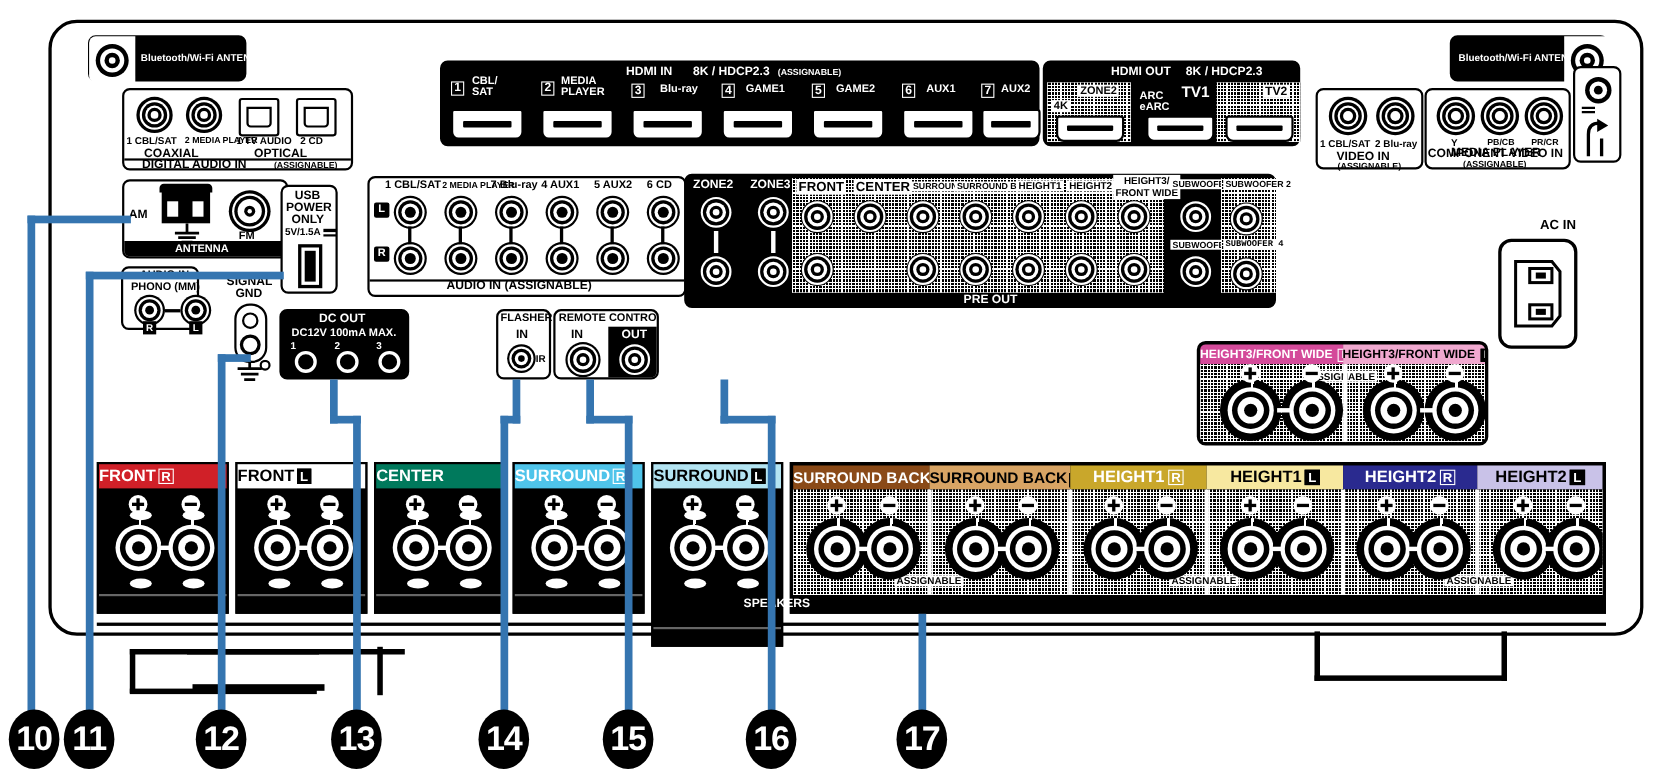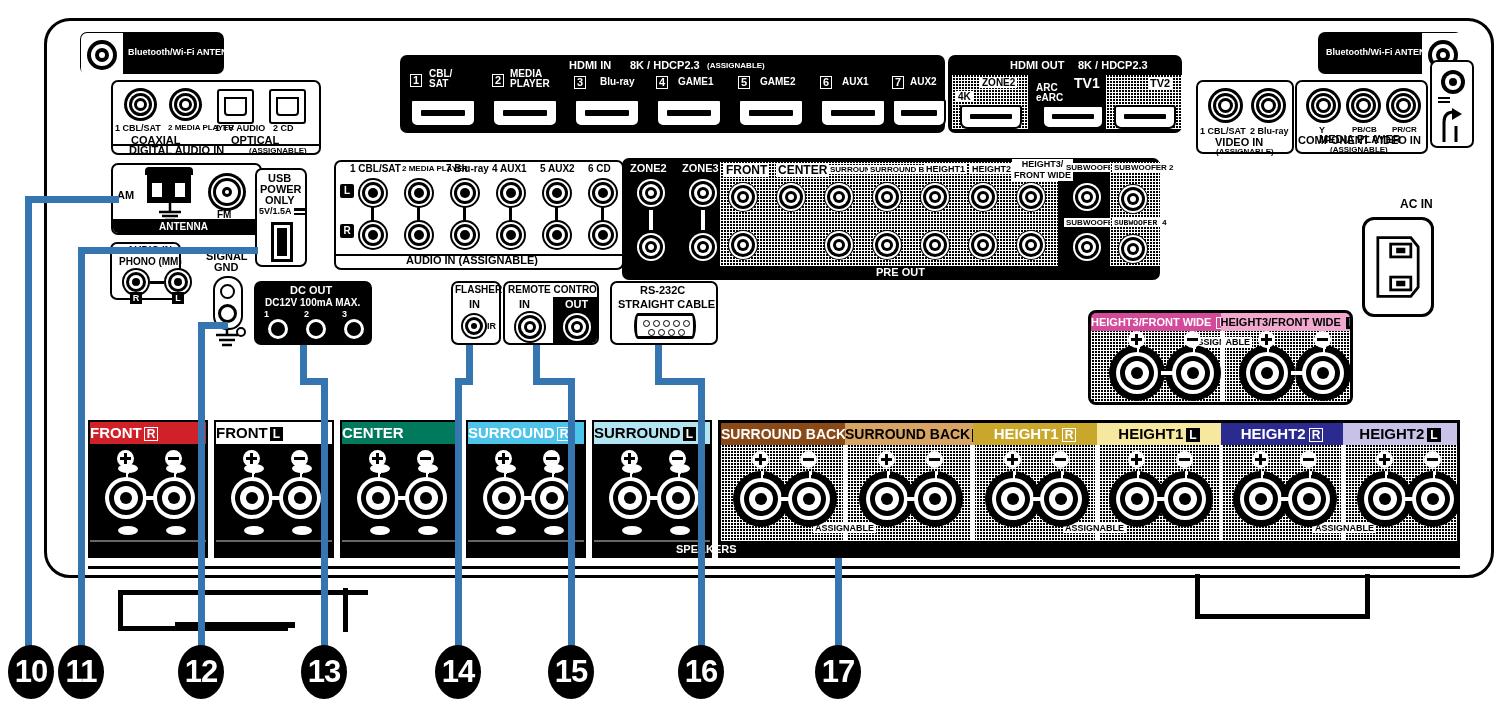--- a/index.html
+++ b/index.html
@@ -634,35 +634,20 @@
       </div>
     <div class="rca" style="left:56px;top:28px;width:32px;height:32px;background:#000;">
         <i style="left:2px;top:2px;width:28px;height:28px;background:#fff;"></i>
         <i style="left:4px;top:4px;width:24px;height:24px;background:#000;"></i>
         <i style="left:7px;top:7px;width:18px;height:18px;background:#fff;"></i>
         <i style="left:10px;top:10px;width:12px;height:12px;background:#000;"></i>
         <i style="left:13px;top:13px;width:6px;height:6px;background:#fff;"></i>
       </div>
   </div>
 
-  <div class="abs blk" style="left:610px;top:281px;width:108px;height:64px;">
-    <span class="lbl lblk" style="left:28px;top:1px;font-size:11px;">RS-232C</span>
-    <span class="lbl lblk" style="left:6px;top:15px;font-size:11px;">STRAIGHT CABLE</span>
-    <div class="abs" style="left:22px;top:30px;width:62px;height:26px;border:3px solid #000;border-radius:4px/50%;background:#fff;">
-      <div class="abs" style="left:6px;top:4px;width:7px;height:7px;border:1.5px solid #000;border-radius:50%;"></div>
-      <div class="abs" style="left:16px;top:4px;width:7px;height:7px;border:1.5px solid #000;border-radius:50%;"></div>
-      <div class="abs" style="left:26px;top:4px;width:7px;height:7px;border:1.5px solid #000;border-radius:50%;"></div>
-      <div class="abs" style="left:36px;top:4px;width:7px;height:7px;border:1.5px solid #000;border-radius:50%;"></div>
-      <div class="abs" style="left:46px;top:4px;width:7px;height:7px;border:1.5px solid #000;border-radius:50%;"></div>
-      <div class="abs" style="left:11px;top:13px;width:7px;height:7px;border:1.5px solid #000;border-radius:50%;"></div>
-      <div class="abs" style="left:21px;top:13px;width:7px;height:7px;border:1.5px solid #000;border-radius:50%;"></div>
-      <div class="abs" style="left:31px;top:13px;width:7px;height:7px;border:1.5px solid #000;border-radius:50%;"></div>
-      <div class="abs" style="left:41px;top:13px;width:7px;height:7px;border:1.5px solid #000;border-radius:50%;"></div>
-    </div>
-  </div>
 
   <span class="abs lbl lblk" style="left:1400px;top:197px;font-size:12px;">AC IN</span>
   <div class="abs" style="left:1362px;top:217px;width:72px;height:100px;border:3px solid #000;border-radius:12px;background:#fff;">
     <svg viewBox="0 0 72 100" style="position:absolute;inset:0;width:100%;height:100%;">
       <path d="M14 18 L50 18 L58 28 L58 72 L50 82 L14 82 Z" stroke="#000" stroke-width="3" fill="none"></path>
       <rect x="28" y="25" width="22" height="14" stroke="#000" stroke-width="3" fill="none"></rect>
       <rect x="34" y="29" width="10" height="6" fill="#000"></rect>
       <rect x="28" y="61" width="22" height="14" stroke="#000" stroke-width="3" fill="none"></rect>
       <rect x="34" y="65" width="10" height="6" fill="#000"></rect>
     </svg>
@@ -823,21 +808,21 @@
         <div class="c3"></div>
         <div class="c4"></div>
       </div>
     <div class="plusmin" style="left:75px;top:28px;"></div>
     <div class="tab" style="left:76px;top:42px;"></div>
     <div class="tab" style="left:76px;top:104px;"></div>
     <div class="bridge" style="left:54px;top:74px;width:12px;"></div>
     <div class="abs" style="left:0;bottom:14px;width:100%;height:2px;background:#666;"></div>
   </div>
 
-  <div class="spk" style="left:592px;top:420px;width:120px;height:138px;">
+  <div class="spk" style="left:592px;top:420px;width:120px;height:168px;">
     <div class="spkhead" style="background:#b3e4f2;color:#000;">
       <span>SURROUND</span><span class="numbox" style="margin-left:2px;font-size:12px;background:#000;color:#fff;border-color:#000;">L</span>
     </div>
     <div class="post" style="left:8px;top:48px;">
         <div class="ring"></div>
         <div class="c1"></div>
         <div class="c2"></div>
         <div class="c3"></div>
         <div class="c4"></div>
       </div>

